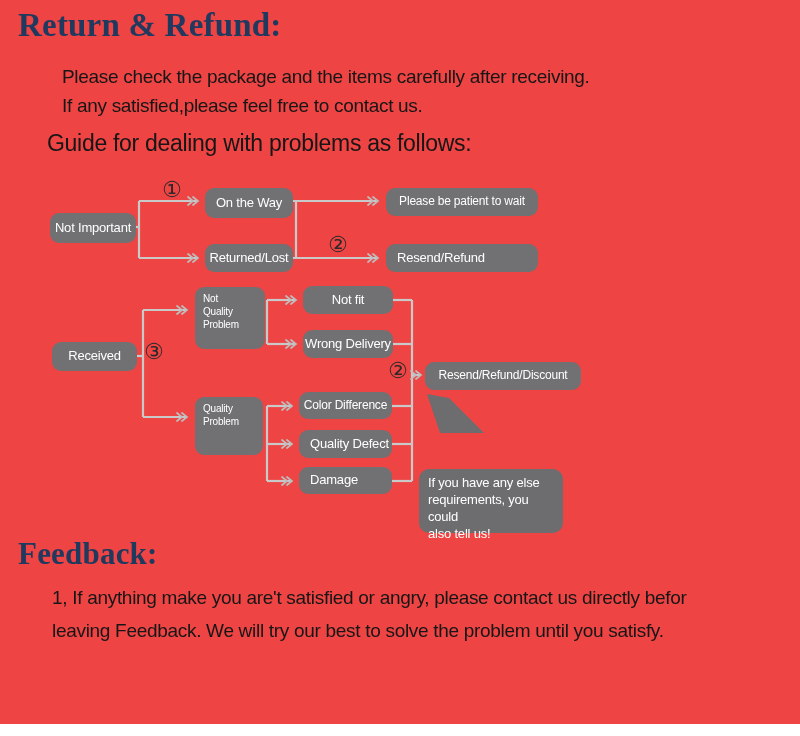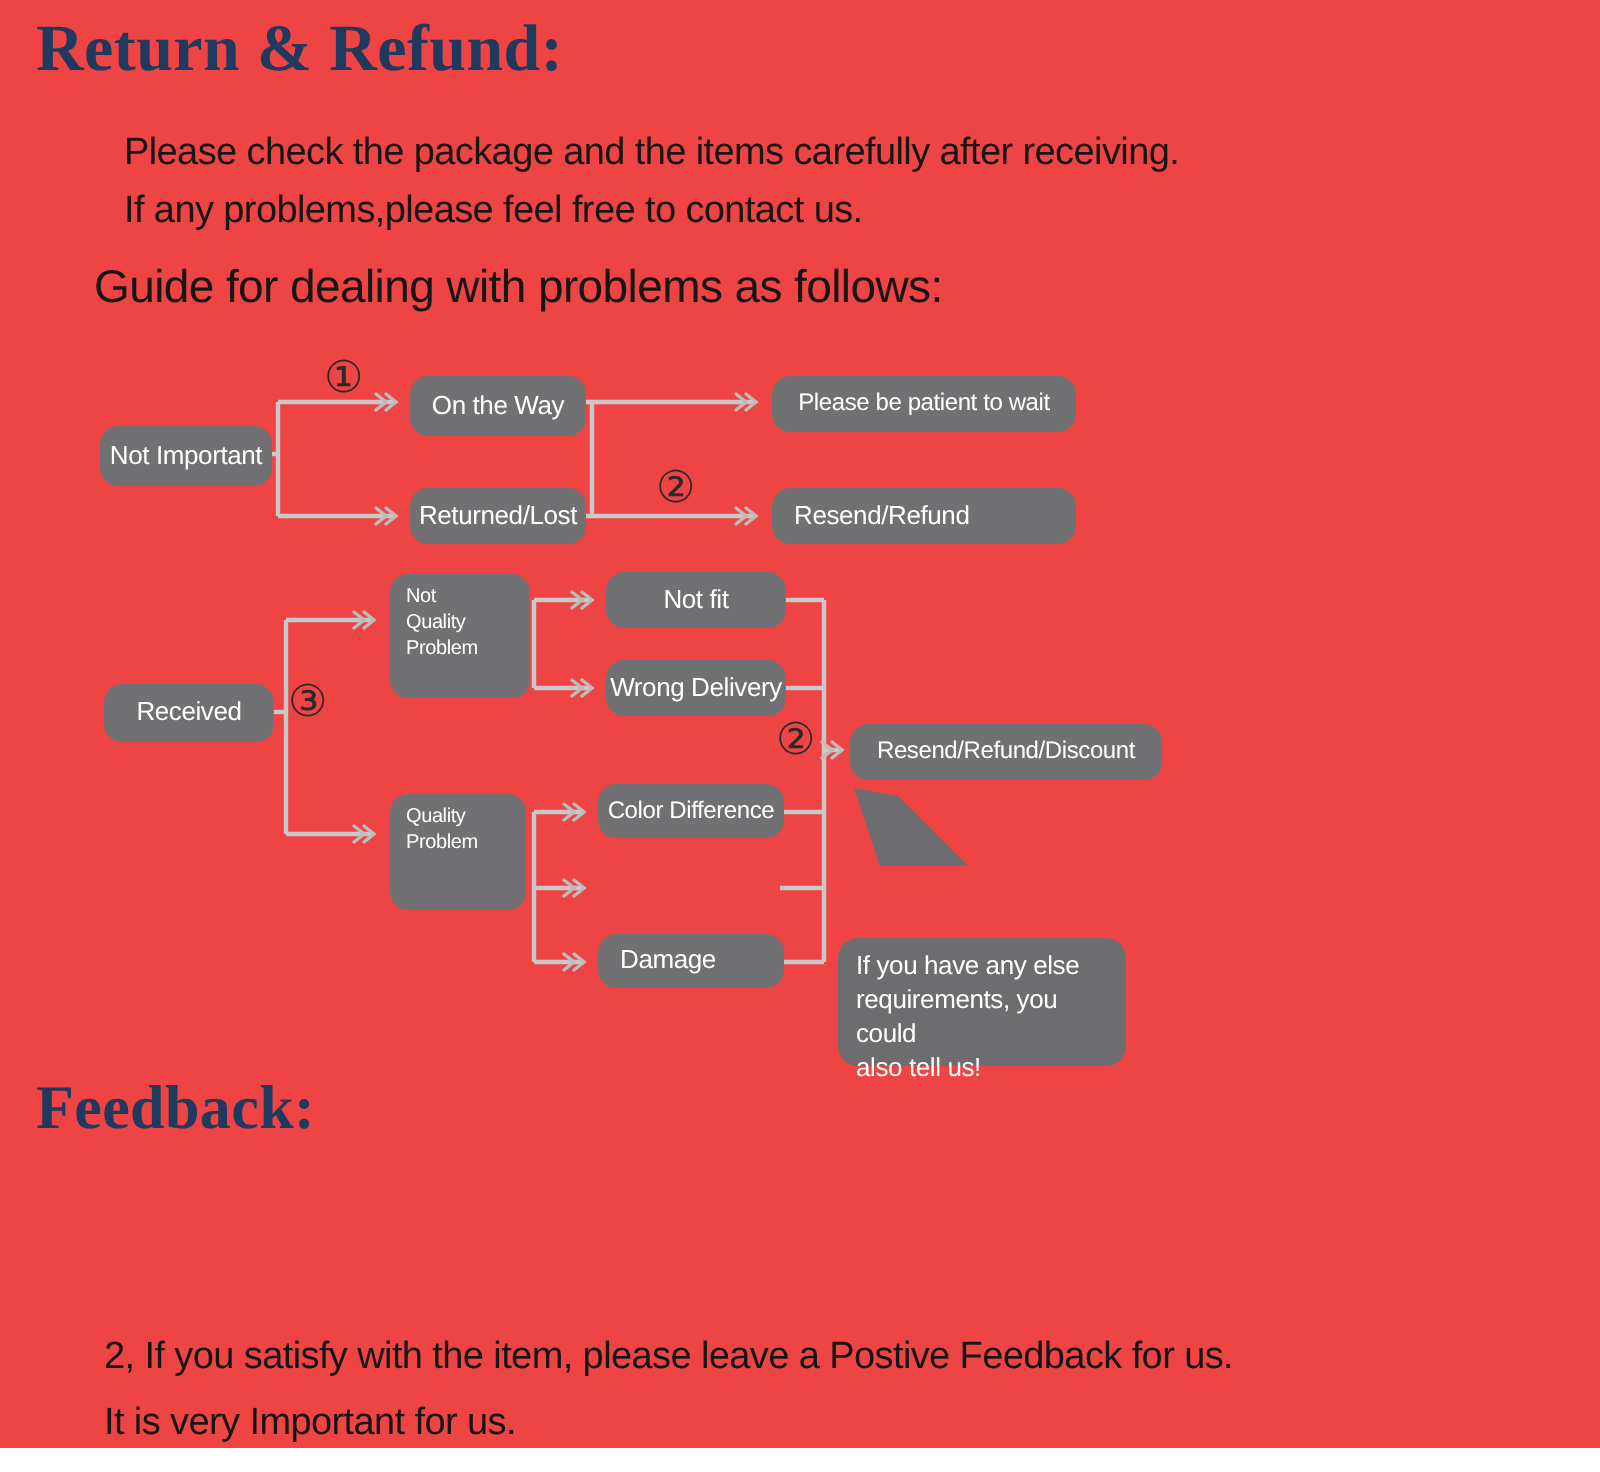--- a/index.html
+++ b/index.html
@@ -86,21 +86,21 @@
 </style>
 </head>
 <body>
 
 <div class="page">
 
   <h1 class="sec-title abs" style="left:18px;top:8px;">Return &amp; Refund:</h1>
 
   <p class="body-line abs" style="left:62px;top:60px;">Please check the package and the items carefully after receiving.</p>
 
-  <p class="body-line abs" style="left:62px;top:89px;">If any problems,please feel free to contact us.</p>
+  <p class="body-line abs" style="left:62px;top:89px;">If any satisfied,please feel free to contact us.</p>
 
   <p class="guide-line abs" style="left:47px;top:130px;">Guide for dealing with problems as follows:</p>
 
   <div class="flow">
 
     <svg width="800" height="345" viewBox="0 0 800 345">
       <defs>
         <marker id="arr" markerWidth="16" markerHeight="12" refX="11" refY="5" orient="auto" markerUnits="userSpaceOnUse">
           <path d="M2,1 L7,5 L2,9 M7,1 L12,5 L7,9" fill="none" stroke="#bdbdbd" stroke-width="1.7" stroke-linecap="round"></path>
         </marker>
@@ -163,26 +163,27 @@
     <div class="box ml" style="left:195px;top:112px;width:70px;height:62px;">Not
 Quality
 Problem</div>
     <div class="box" style="left:303px;top:111px;width:90px;height:28px;">Not fit</div>
     <div class="box" style="left:303px;top:155px;width:90px;height:28px;">Wrong Delivery</div>
     <div class="box" style="left:52px;top:167px;width:85px;height:29px;">Received</div>
     <div class="box sm" style="left:425px;top:187px;width:156px;height:28px;">Resend/Refund/Discount</div>
     <div class="box ml" style="left:195px;top:222px;width:68px;height:58px;">Quality
 Problem</div>
     <div class="box sm" style="left:299px;top:217px;width:93px;height:27px;">Color Difference</div>
+    <div class="box left" style="left:299px;top:255px;width:93px;height:28px;">Quality Defect</div>
     <div class="box left" style="left:299px;top:292px;width:93px;height:27px;">Damage</div>
 
     <div class="bubble" style="left:419px;top:257px;width:144px;height:64px;margin-top:37px;">If you have any else
 requirements, you could
 also tell us!</div>
   </div>
 
   <h2 class="sec-title abs" style="left:18px;top:538px;">Feedback:</h2>
 
+  <p class="body-line abs" style="left:52px;top:581px;width:710px;">1, If anything make you are't satisfied or angry, please contact us directly befor
+leaving Feedback. We will try our best to solve the problem until you satisfy.</p>
 
-  <p class="body-line abs" style="left:52px;top:662px;width:710px;">2, If you satisfy with the item, please leave a Postive Feedback for us.
-It is very Important for us.</p>
 
 </div>
 
 </body></html>

